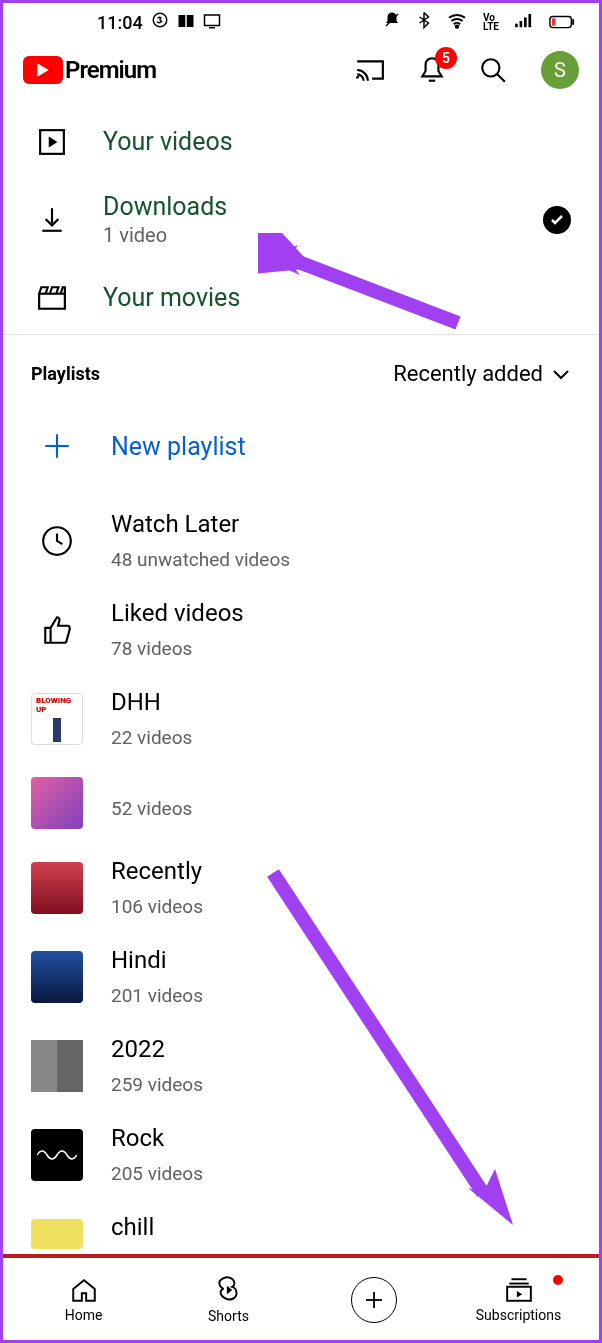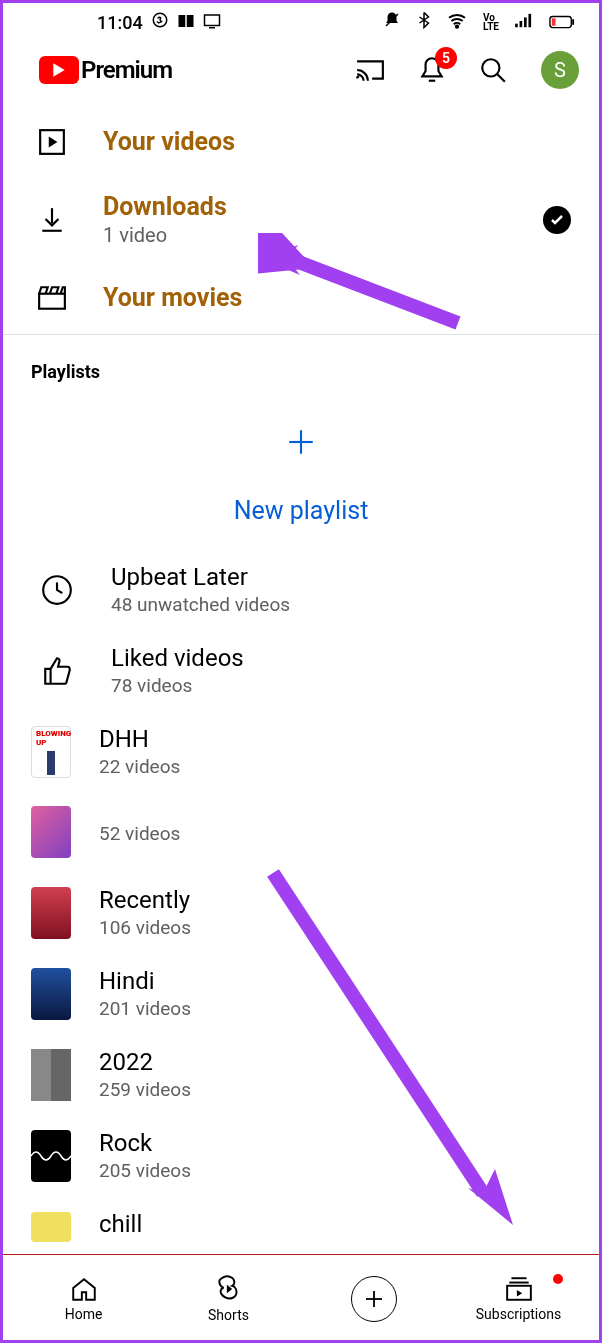--- a/index.html
+++ b/index.html
@@ -19,21 +19,21 @@
     padding: 8px 24px 4px 24px;
     font-size: 18px;
     font-weight: 500;
     color: #000;
   }
   .status-left { display: flex; align-items: center; gap: 8px; padding-left: 70px;}
   .status-right { display: flex; align-items: center; gap: 16px; }
   .header {
     display: flex;
     align-items: center;
-    padding: 14px 20px 20px 36px;
+    padding: 14px 20px 20px 20px;
     gap: 30px;
   }
   .logo {
     display: flex;
     align-items: center;
     gap: 2px;
     flex: 1;
   }
   .logo-play {
     width: 40px;
@@ -77,22 +77,22 @@
     padding: 18px 28px 18px 34px;
     gap: 36px;
   }
   .list-item .icon-wrap {
     width: 30px;
     display:flex; justify-content:center;
   }
   .list-item .text-col { flex:1; }
   .list-item .title {
     font-size: 25px;
-    color: #a16207;
-    font-weight: 700;
+    color: #14532d;
+    font-weight: 400;
   }
   .list-item .sub {
     font-size: 20px;
     color: #606060;
     margin-top: 2px;
   }
   .check-circle {
     width: 28px; height: 28px;
     background: #000;
     border-radius: 50%;
@@ -116,35 +116,35 @@
     padding: 14px 28px;
     gap: 28px;
   }
   .pl-icon {
     width: 52px; height: 52px;
     display:flex; align-items:center; justify-content:center;
     border-radius: 4px;
     flex-shrink:0;
   }
   .pl-thumb {
-    width: 40px; height: 52px;
+    width: 52px; height: 52px;
     border-radius: 4px;
     flex-shrink:0;
     background-size:cover;
   }
   .pl-text .t { font-size: 24px; font-weight:400; }
-  .pl-text .s { font-size: 19px; color:#606060; margin-top:2px; }
+  .pl-text .s { font-size: 19px; color:#606060; margin-top:10px; }
   .new-playlist .t { color:#065fd4; font-size: 25px; font-weight:400;}
   .plus-icon { color:#065fd4; }
   .bottom-nav {
     position:absolute;
     bottom:0; left:0; right:0;
     height: 86px;
     background:#fff;
-    border-top:1px solid #b91c1c;
+    border-top:4px solid #b91c1c;
     display:flex;
     justify-content:space-around;
     align-items:center;
     padding: 6px 8px 4px 8px;
   }
   .nav-item {
     display:flex; flex-direction:column; align-items:center; gap:4px;
     flex:1;
     position:relative;
   }
@@ -313,43 +313,49 @@
   </div>
   <div class="text-col">
       <div class="title">Your movies</div>
     </div>
 </div>
 
 <div class="divider"></div>
 
 <div class="section-head">
   <div class="h">Playlists</div>
-</div>
-
-<div class="pl-item new-playlist" style="padding-top:24px;padding-bottom:24px;flex-direction:column;">
+  <div class="sort">
+    <span>Recently added</span>
+    <svg width="20" height="14" viewBox="0 0 20 12" fill="none" stroke="#000" stroke-width="2">
+        <path d="M3 3l7 7 7-7"></path>
+      </svg>
+  </div>
+</div>
+
+<div class="pl-item new-playlist" style="padding-top:24px;padding-bottom:24px;">
   <div class="pl-icon plus-icon">
     <svg width="32" height="32" viewBox="0 0 30 30" stroke="#065fd4" stroke-width="2">
         <line x1="15" y1="4" x2="15" y2="26"></line>
         <line x1="4" y1="15" x2="26" y2="15"></line>
       </svg>
   </div>
   <div class="pl-text">
       <div class="t">New playlist</div>
     </div>
 </div>
 
 <div class="pl-item">
   <div class="pl-icon">
     <svg width="34" height="34" viewBox="0 0 32 32" fill="none" stroke="#000" stroke-width="2">
         <circle cx="16" cy="16" r="13"></circle>
         <path d="M16 9v7l5 3"></path>
       </svg>
   </div>
   <div class="pl-text">
-    <div class="t">Upbeat Later</div>
+    <div class="t">Watch Later</div>
     <div class="s">48 unwatched videos</div>
   </div>
 </div>
 
 <div class="pl-item">
   <div class="pl-icon">
     <svg width="32" height="30" viewBox="0 0 30 28" fill="none" stroke="#000" stroke-width="2">
         <path d="M4 12h5v14H4zM9 12l6-10c2 0 3 2 2 4l-1 4h9c2 0 2 2 2 3l-3 11c0 1-1 2-2 2H9"></path>
       </svg>
   </div>

